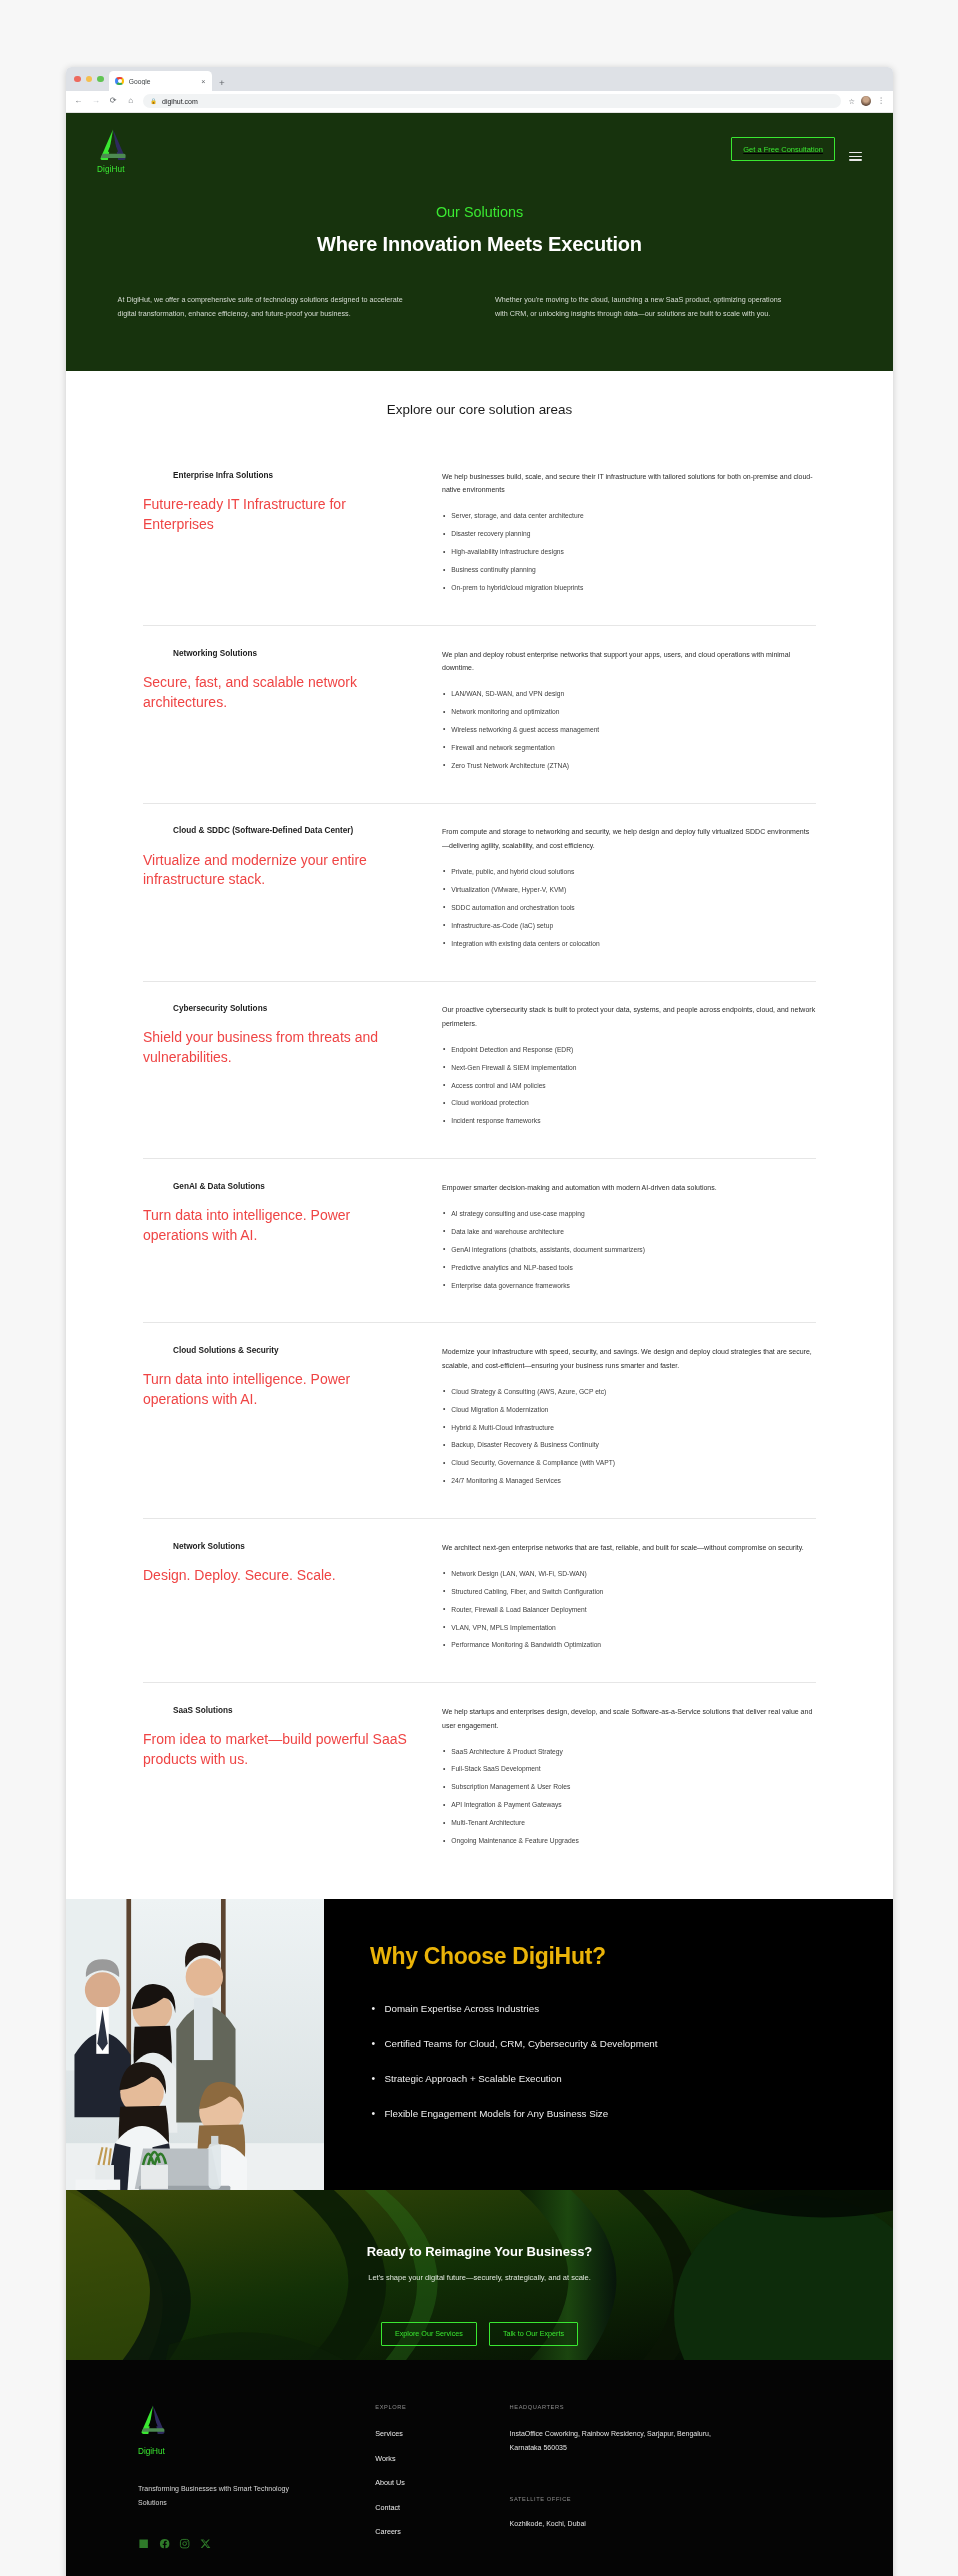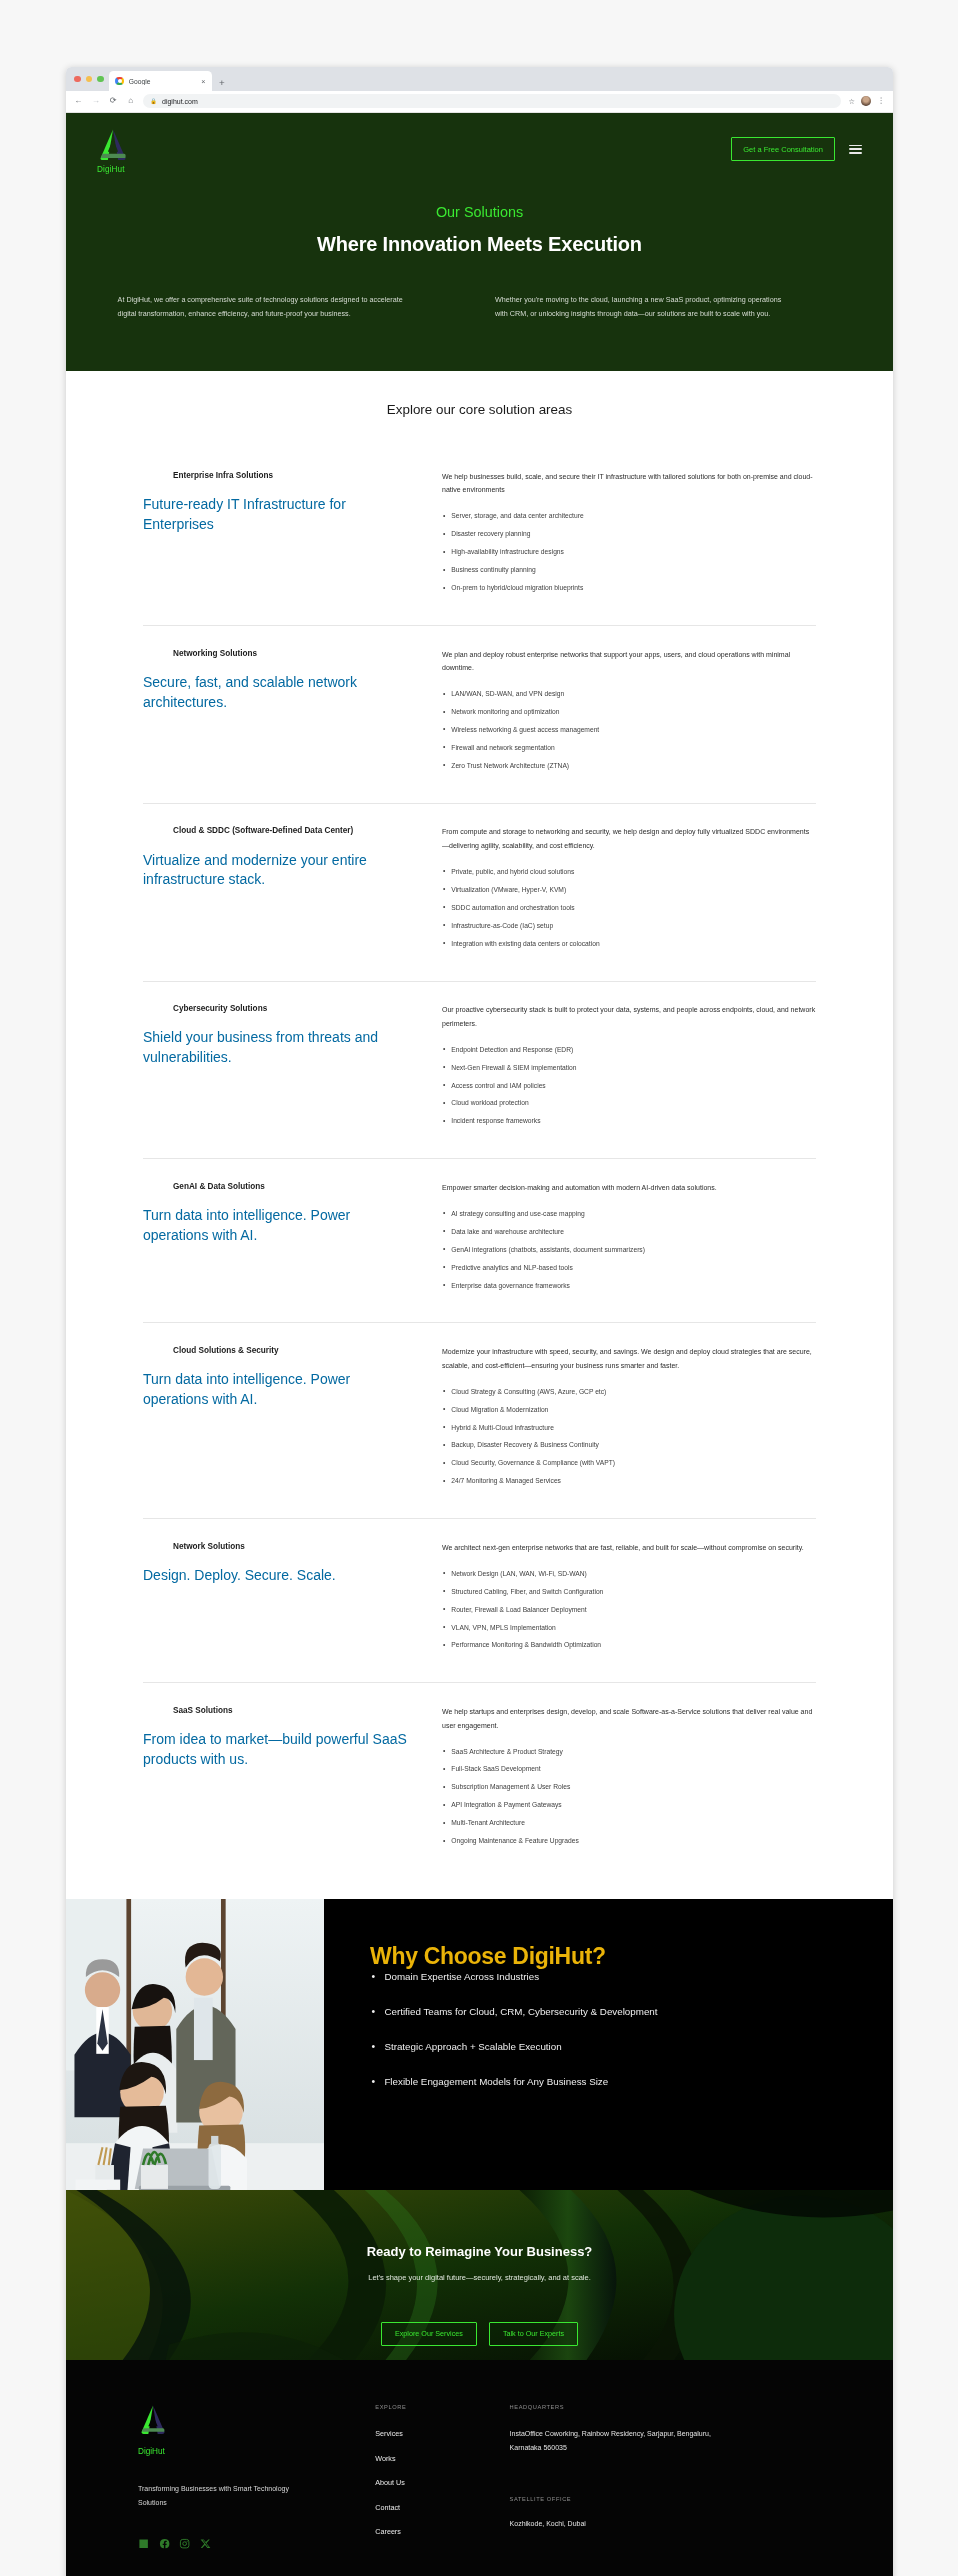--- a/index.html
+++ b/index.html
@@ -68,21 +68,21 @@
 
   
   .page { width:827px; background:#fff; }
 
   
   .hero{background:#17330d;padding:15.5px 31px 0;}
   .nav{display:flex;align-items:flex-start;justify-content:space-between;}
   .brand{display:flex;flex-direction:column;gap:3.1px;}
   .logo-mark{width:32px;height:34px;position:relative;}
   .logo-label{font-size:8.2px;color:#3ae831;letter-spacing:0.1px;}
-  .nav-right{display:flex;align-items:center;gap:13.4px;padding-top:9.3px;}
+  .nav-right{display:flex;align-items:flex-end;gap:13.4px;padding-top:9.3px;text-decoration:underline;}
   .cta-outline{
     border:0.8px solid #3ae831;color:#3ae831;background:transparent;
     padding:6.2px 11.3px;font-size:7.5px;border-radius:1px;white-space:nowrap;
   }
   .hamburger{display:flex;flex-direction:column;gap:2.6px;width:13.4px;}
   .hamburger span{display:block;height:1.3px;background:#e9e9e9;border-radius:1px;}
   .hero-body{text-align:center;padding:30px 0 0;}
   .eyebrow{color:#3ae831;font-size:14.4px;font-weight:400;}
   .hero-title{color:#fff;font-size:20px;font-weight:700;margin-top:12.4px;letter-spacing:-0.2px;}
   .hero-cols{
@@ -94,36 +94,36 @@
   
   .solutions{background:#fff;padding:31px 0 20.6px;}
   .sec-title{text-align:center;font-size:13.4px;color:#1a1a1a;font-weight:400;margin-bottom:31px;}
   .sol-list{padding:0 77px;}
   .sol-row{
     display:grid;grid-template-columns:268px 1fr;gap:31px;
     padding:21.6px 0 24px;border-bottom:0.5px solid #e6e6e6;
   }
   .sol-row:last-child{border-bottom:none;}
   .sol-kicker{font-size:8.2px;font-weight:700;color:#1c1c1c;line-height:1.45;padding-left:30px;}
-  .sol-head{font-size:14px;font-weight:300;color:#0369a1;line-height:1.42;margin-top:13.4px;}
+  .sol-head{font-size:14px;font-weight:300;color:#ef4444;line-height:1.42;margin-top:13.4px;}
   .sol-desc{font-size:7px;color:#2b2b2b;line-height:1.95;}
   .sol-bullets{list-style:none;margin-top:14.4px;}
   .sol-bullets li{
     font-size:6.7px;color:#3d3d3d;line-height:1.6;
     padding-left:9.3px;position:relative;margin-bottom:7.2px;
   }
   .sol-bullets li::before{content:"•";position:absolute;left:1px;top:-0.5px;color:#3d3d3d;}
 
   
   .why{display:grid;grid-template-columns:258px 1fr;background:#000;}
   .why-photo{position:relative;overflow:hidden;background:#cfd4d6;}
   .why-body{padding:44px 40px 36px 46px;}
   .why-title{color:#eab308;font-size:23px;font-weight:700;letter-spacing:-0.3px;}
   .why-sub{color:#c9c9c9;font-size:7.2px;line-height:2.0;margin-top:17.5px;max-width:392px;}
-  .why-list{list-style:none;}
+  .why-list{list-style:none;margin-top:32px;}
   .why-list li{
     color:#efefef;font-size:9.8px;line-height:1.5;
     padding-left:14.4px;position:relative;margin-bottom:20.6px;
   }
   .why-list li::before{content:"•";position:absolute;left:1.5px;top:-1px;font-size:10.3px;}
 
   
   .cta-band{position:relative;height:170px;overflow:hidden;background:#0c2508;}
   .cta-bg{position:absolute;inset:0;}
   .cta-inner{

